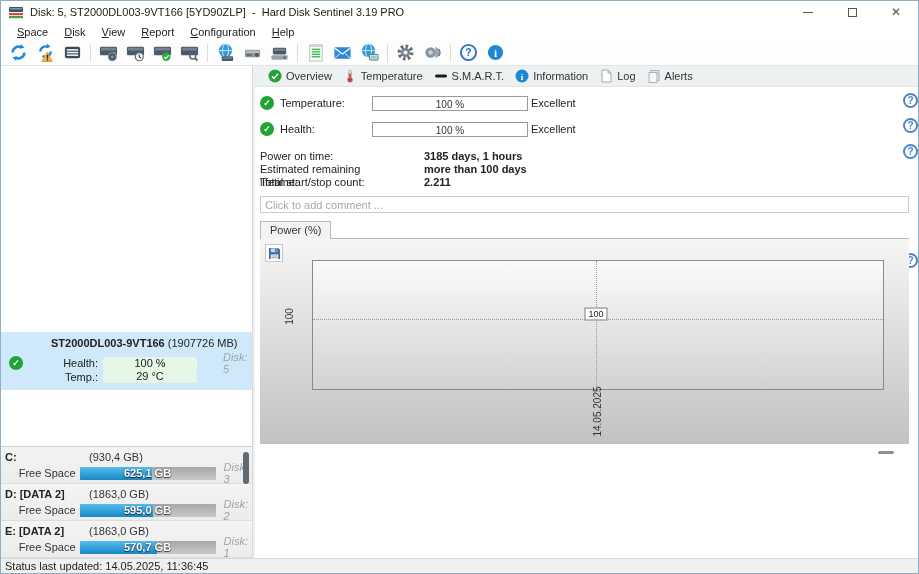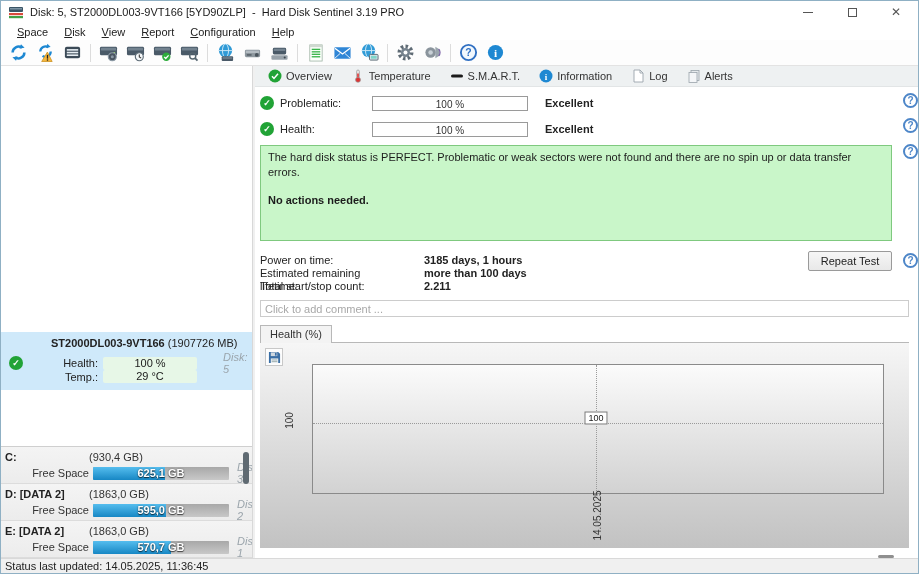--- a/index.html
+++ b/index.html
@@ -47,45 +47,45 @@
   .mini-fill { height:100%; background:linear-gradient(to bottom,#b4efb4,#7ddc7d 45%,#a9ecaa); border-radius:2px; }
   .mini-text { position:absolute; inset:0; text-align:center; line-height:13px; font-size:11px; color:#1a1a1a; }
   .dp-disk { font-style:italic; color:#9aa4ab; padding-left:26px; }
   .left-spacer { flex:1 1 auto; background:#fff; }
 
   .drive-list { flex:0 0 auto; height:112px; border-top:1px solid #cfcfcf; position:relative; overflow:hidden; background:#f0f0f0; }
   .drive-row { height:37px; padding:2px 4px 0 4px; border-bottom:1px solid #dcdcdc; background:linear-gradient(to bottom,#f4f4f4,#ececec); font-size:11px; }
   .dr-line1 { display:flex; height:16px; line-height:16px; }
   .dr-name { font-weight:bold; width:84px; flex:0 0 auto; white-space:nowrap; }
   .dr-size { color:#333; }
-  .dr-line2 { display:flex; align-items:center; height:16px; }
+  .dr-line2 { display:flex; align-items:center; height:16px;justify-content:flex-end; }
   .dr-free-label { width:88px; text-align:right; padding-right:4px; flex:0 0 auto; color:#333; }
   .fsbar { width:136px; height:13px; flex:0 0 auto; background:linear-gradient(to bottom,#a8a8a8,#c8c8c8); position:relative; border-radius:1px; overflow:hidden; }
   .fsfill { position:absolute; left:0; top:0; height:100%; background:linear-gradient(to bottom,#55bdee,#1787c4); }
   .fstext { position:absolute; inset:0; text-align:center; line-height:13px; font-size:11px; font-weight:bold; color:#fff; text-shadow:0 1px 1px rgba(0,0,0,.65), 0 0 2px rgba(0,0,0,.4); }
   .dr-disk { font-style:italic; color:#9aa4ab; padding-left:8px; }
   .vscroll { position:absolute; right:3px; top:5px; width:6px; height:32px; background:#5f6a72; border-radius:3px; }
 
   
   .statusbar { height:15px; flex:0 0 auto; background:#f0f0f0; border-top:1px solid #d9d9d9; font-size:11px; line-height:14px; padding-left:4px; color:#222; }
 
   
-  .tabbar { height:21px; margin:0 -9px 0 -5px; background:#eef1f2; border-bottom:1px solid #e2e5e6; display:flex; align-items:center; padding-left:9px; font-size:11px; color:#333;gap:8px; }
+  .tabbar { height:21px; margin:0 -9px 0 -5px; background:#eef1f2; border-bottom:1px solid #e2e5e6; display:flex; align-items:center; padding-left:9px; font-size:11px; color:#333; }
   .tab { display:flex; align-items:center; padding:0 7px 0 4px; height:21px; }
   .tab .ti { margin-right:4px; display:inline-flex; }
   .ti svg { width:14px; height:14px; }
 
   
   .gauge-row { display:flex; align-items:center; height:16px; margin-top:8px; }
   .gauge-row .ok-badge { margin-right:6px; }
   .gauge-label { width:92px; flex:0 0 auto; font-size:11px; color:#222; }
   .gauge { width:156px; height:15px; border:1px solid #9a9a9a; background:#fff; padding:1px; position:relative; flex:0 0 auto; }
   .gauge-fill { height:100%; background:linear-gradient(to right,#e23a2e 0%,#ec7434 18%,#f5ad39 33%,#f3e53b 48%,#c4e13a 58%,#8ad73e 75%,#4cc93a 100%); }
   .gauge-text { position:absolute; inset:0; text-align:center; line-height:15px; font-size:10px; color:#333; }
-  .gauge-rating { margin-left:17px; font-weight:bold; font-size:11px; }
+  .gauge-rating { margin-left:3px; font-weight:normal; font-size:11px; }
 
   .qicon { width:15px; height:15px; border-radius:50%; border:2px solid #4d86c8; color:#4d86c8; font-size:10px; font-weight:bold; text-align:center; line-height:11px; position:absolute; right:0px; background:#fff; }
   .qicon::after { content:"?"; }
 
   .status-box { margin-top:8px; margin-right:17px; height:96px; background:#c9f6c9; border:1px solid #7fc97f; padding:4px 7px; font-size:11px; color:#1c1c1c; line-height:1.35; }
   .status-box .action { font-weight:bold; margin-top:13px; }
 
   .stats { margin-top:13px; font-size:11px; }
   .stat-row { display:flex; height:13px; line-height:13px;gap:32px; }
   .stat-label { width:132px; flex:0 0 auto; color:#222; }
@@ -427,21 +427,21 @@
                 <rect x="2" y="3.5" width="8" height="10" fill="#f4f6f8" stroke="#9aa4ab" stroke-width=".8"></rect>
               </svg>
             </span>
           <span>Alerts</span>
         </div>
       </div>
 
       
       <div class="gauge-row">
         <span class="ok-badge"></span>
-        <span class="gauge-label">Problematic:</span>
+        <span class="gauge-label">Temperature:</span>
         <span class="gauge">
           <span class="gauge-fill" style="width: 100%;"></span>
           <span class="gauge-text">100 %</span>
         </span>
         <span class="gauge-rating">Excellent</span>
       </div>
       <span class="qicon" style="top:27px;"></span>
 
       
       <div class="gauge-row" style="margin-top:10px;">
@@ -449,24 +449,20 @@
         <span class="gauge-label">Health:</span>
         <span class="gauge">
           <span class="gauge-fill" style="width: 100%;"></span>
           <span class="gauge-text">100 %</span>
         </span>
         <span class="gauge-rating">Excellent</span>
       </div>
       <span class="qicon" style="top:52px;"></span>
 
       
-      <div class="status-box">
-        <div>The hard disk status is PERFECT. Problematic or weak sectors were not found and there are no spin up or data transfer errors.</div>
-        <div class="action">No actions needed.</div>
-      </div>
       <span class="qicon" style="top:78px;"></span>
 
       
       <div class="stats">
         <div class="stat-row">
           <span class="stat-label">Power on time:</span>
           <span class="stat-value">3185 days, 1 hours</span>
         </div>
         <div class="stat-row">
           <span class="stat-label">Estimated remaining lifetime:</span>
@@ -480,21 +476,21 @@
 
       <button class="repeat-btn">Repeat Test</button>
       <span class="qicon" style="top:187px;"></span>
 
       
       <input class="comment-input" type="text" placeholder="Click to add comment ..." style="">
 
       
       <div class="chart-section">
         <div class="chart-tab">
-          <span>Health (%)</span>
+          <span>Power (%)</span>
         </div>
         <div class="chart-panel">
           <div class="chart-save">
             <svg viewBox="0 0 14 14">
                 <path d="M1 1h10l2 2v10H1z" fill="#3a6ea5"></path>
                 <rect x="3" y="1.5" width="7" height="4" fill="#cfd8e0"></rect>
                 <rect x="7.5" y="2" width="1.8" height="3" fill="#3a6ea5"></rect>
                 <rect x="3" y="8" width="8" height="5" fill="#e9eef2"></rect>
                 <rect x="4" y="9.2" width="6" height=".9" fill="#9aa"></rect>
                 <rect x="4" y="11" width="6" height=".9" fill="#9aa"></rect>

